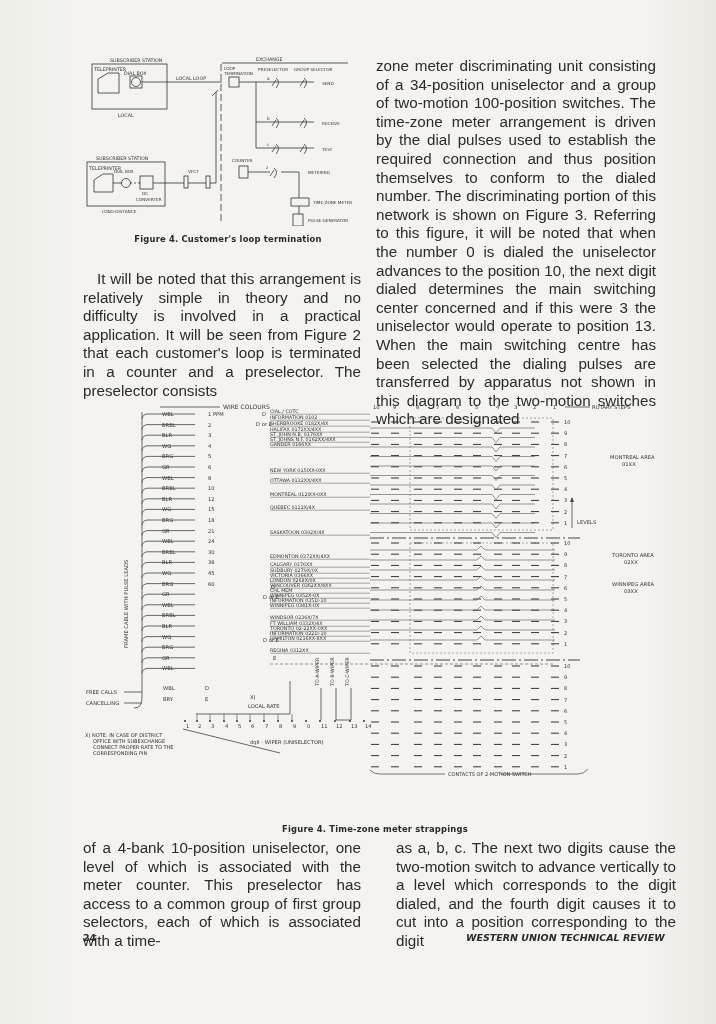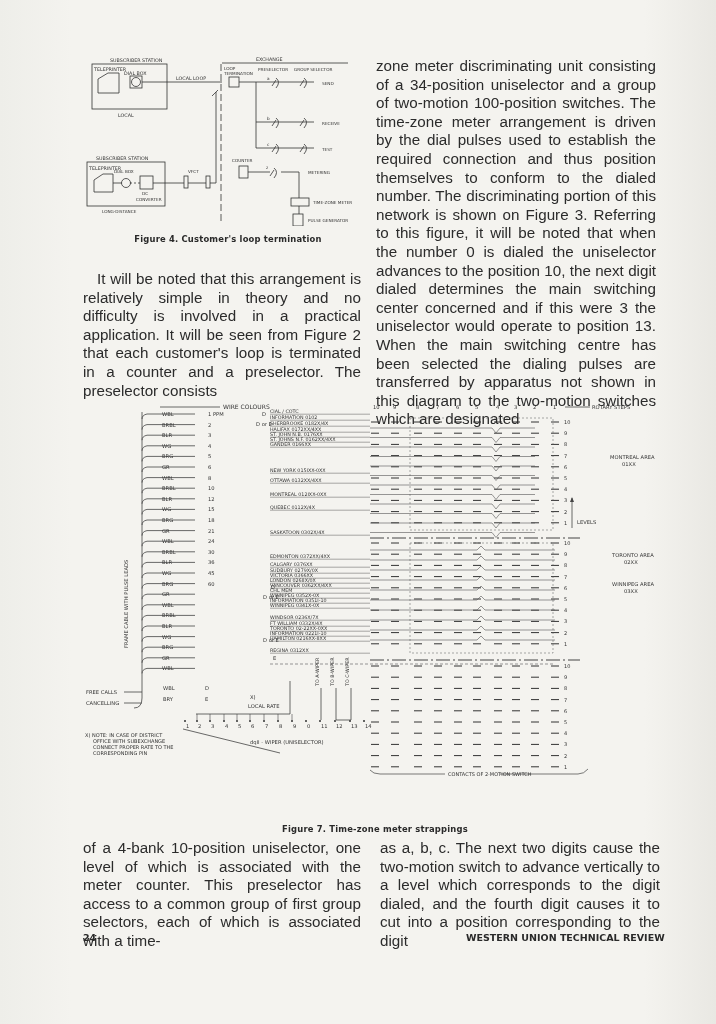--- a/index.html
+++ b/index.html
@@ -668,20 +668,20 @@
       <line x1="271" y1="290" x2="271" y2="322" stroke="#444" stroke-width="0.8" fill="none"></line>
       <text x="0" y="0" font-size="4.8" transform="translate(269,288) rotate(-90)">TO C-WIPER</text>
       <line x1="256" y1="322" x2="271" y2="322" stroke="#444" stroke-width="0.8" fill="none"></line>
       <line x1="103" y1="331" x2="200" y2="355" stroke="#444" stroke-width="0.8" fill="none"></line>
       <text x="170" y="346" font-size="5.2">dqII - WIPER (UNISELECTOR)</text>
       <text x="5" y="339" font-size="5">X) NOTE: IN CASE OF DISTRICT</text>
       <text x="13" y="345" font-size="5">OFFICE WITH SUBEXCHANGE</text>
       <text x="13" y="351" font-size="5">CONNECT PROPER RATE TO THE</text>
       <text x="13" y="357" font-size="5">CORRESPONDING PIN</text>
     </svg>
-  <div class="cap" style="left:80px;top:824px;width:590px;">Figure 7. Time-zone meter strappings</div>
+  <div class="cap" style="left:80px;top:824px;width:590px;">Figure 4. Time-zone meter strappings</div>
 
   <div class="col" style="left:83px;top:839px;width:278px;">of a 4-bank 10-position uniselector, one level of which is associated with the meter counter. This preselector has access to a common group of first group selectors, each of which is associated with a time-</div>
-  <div class="col" style="left:380px;top:839px;width:280px;">as a, b, c. The next two digits cause the two-motion switch to advance vertically to a level which corresponds to the digit dialed, and the fourth digit causes it to cut into a position corresponding to the digit</div>
+  <div class="col" style="left:396px;top:839px;width:280px;">as a, b, c. The next two digits cause the two-motion switch to advance vertically to a level which corresponds to the digit dialed, and the fourth digit causes it to cut into a position corresponding to the digit</div>
 
   <div class="footer-left" style="left:83px;top:932px;">24</div>
-  <div class="footer-right" style="left:466px;top:932px;">WESTERN UNION TECHNICAL REVIEW</div>
+  <div class="footer-right" style="left:466px;top:932px;font-style:italic;">WESTERN UNION TECHNICAL REVIEW</div>
 </div>
 
 </body></html>

